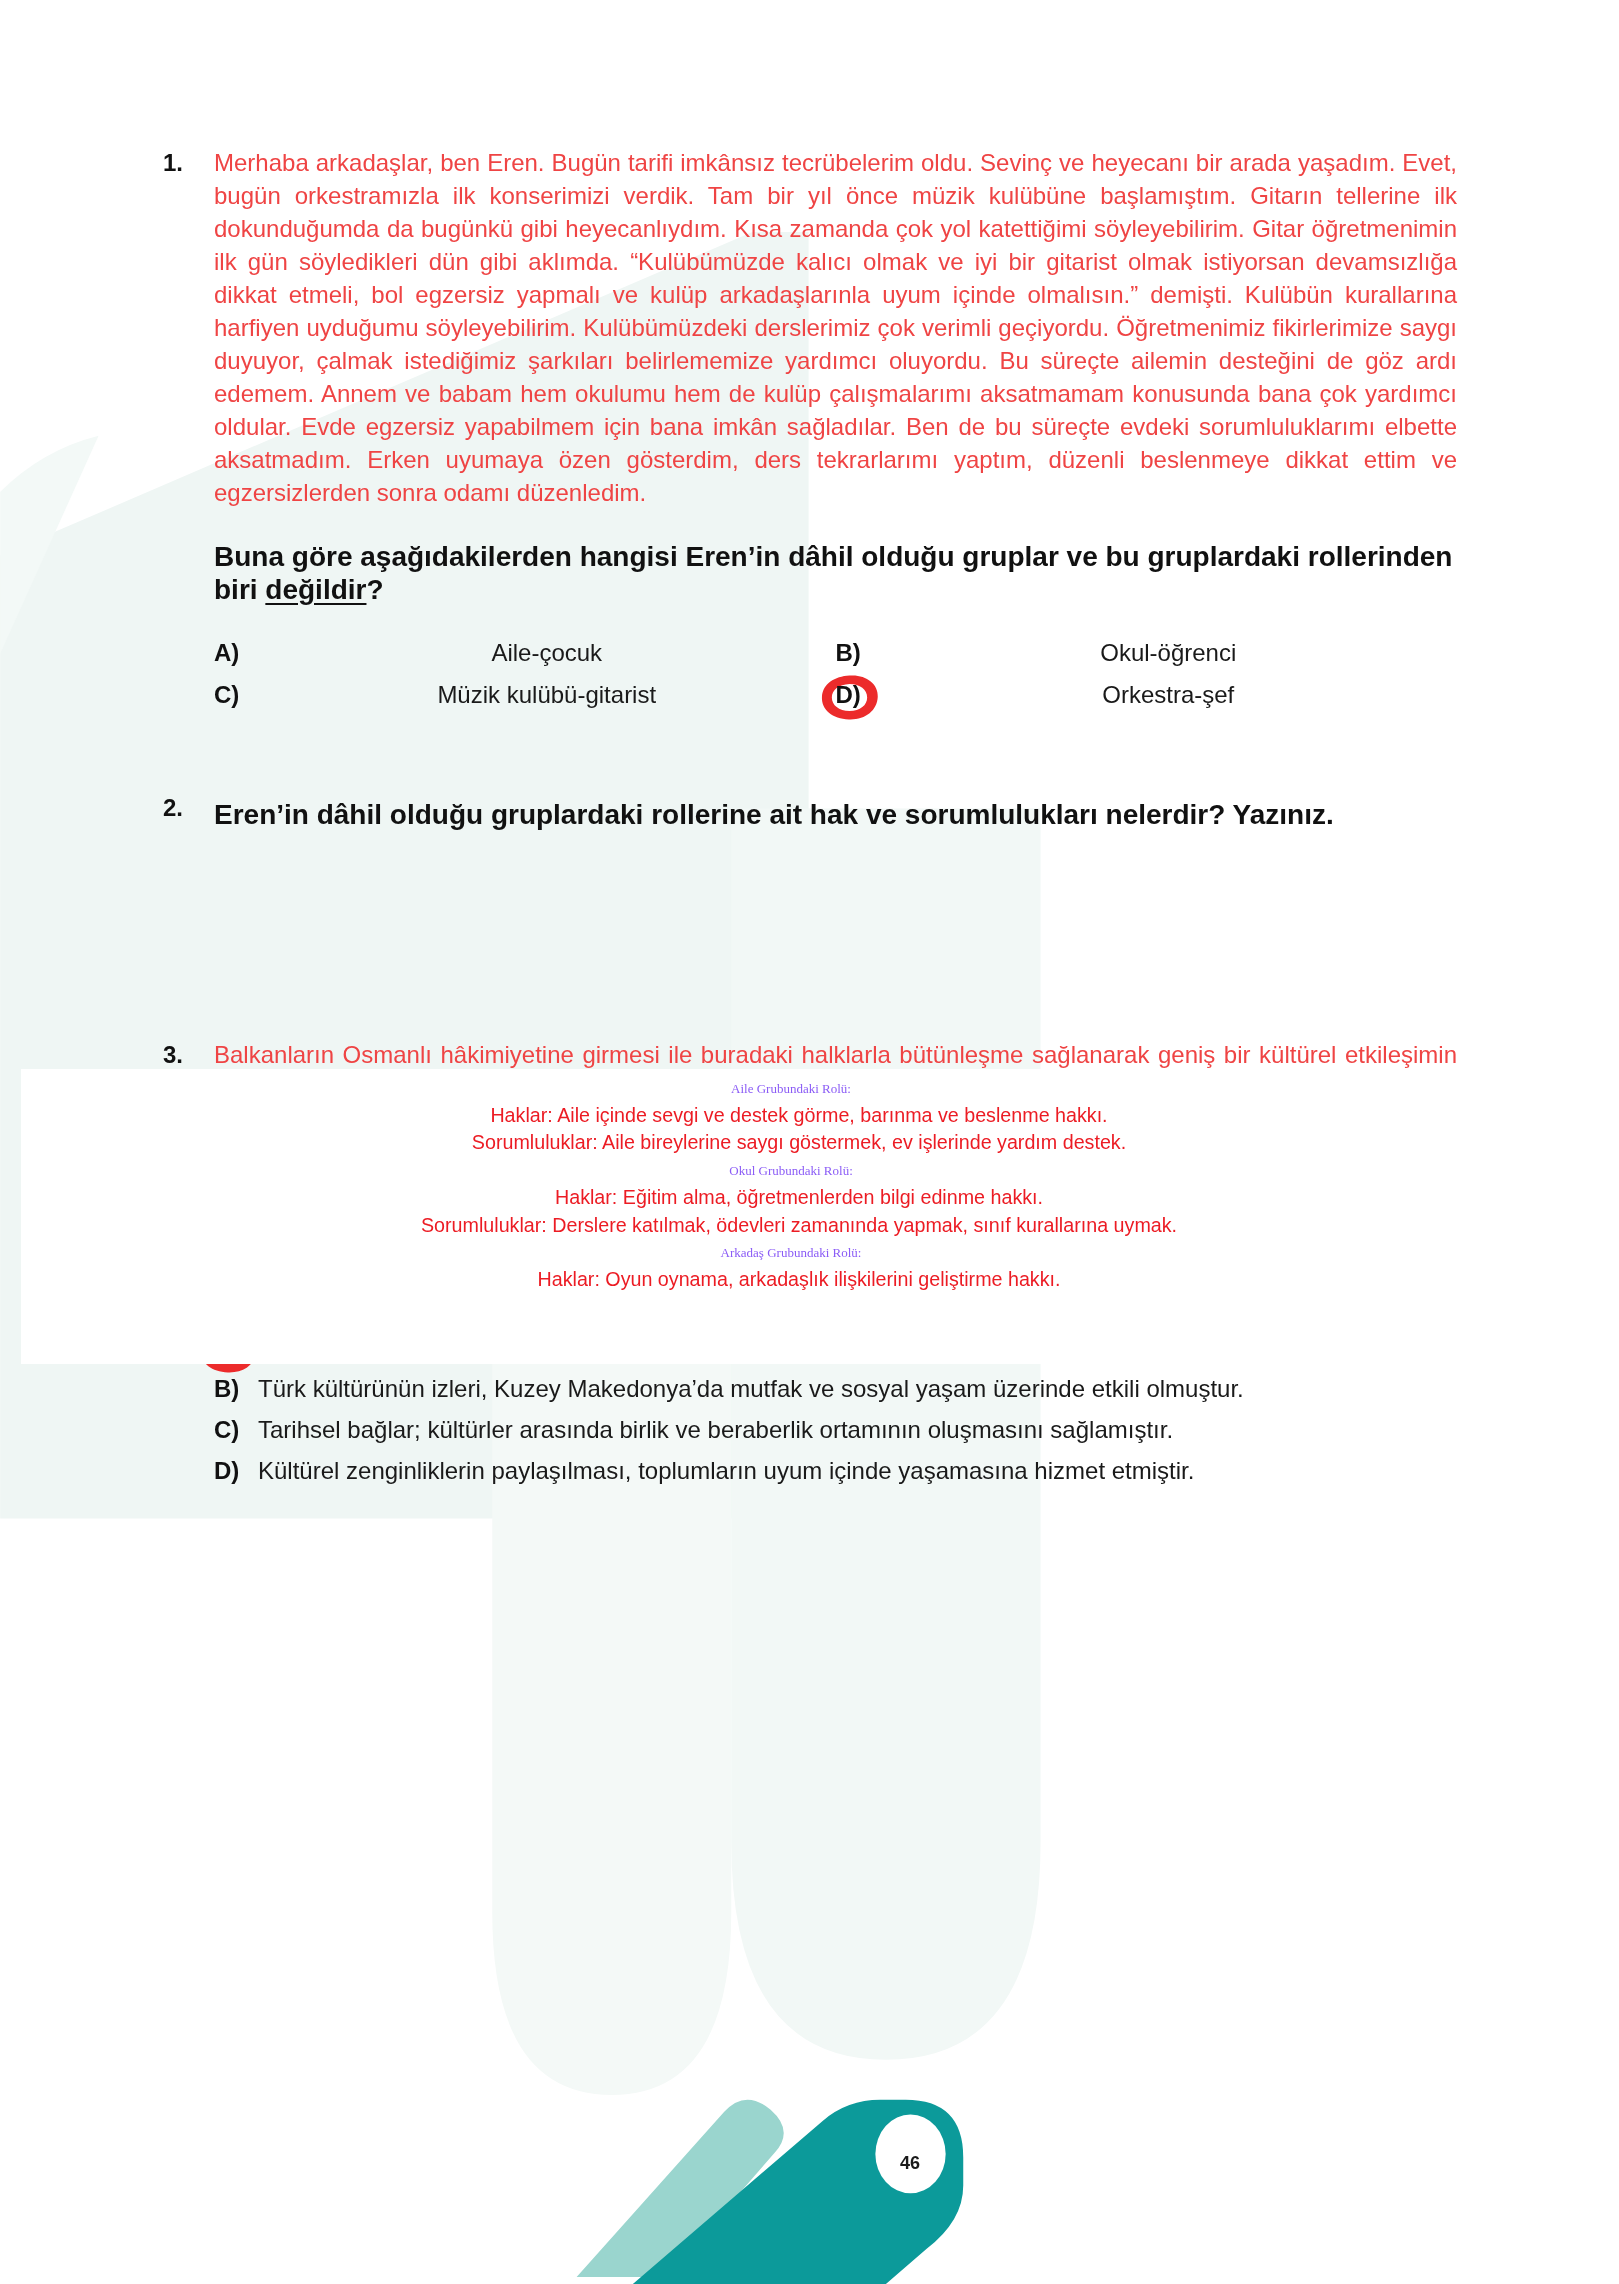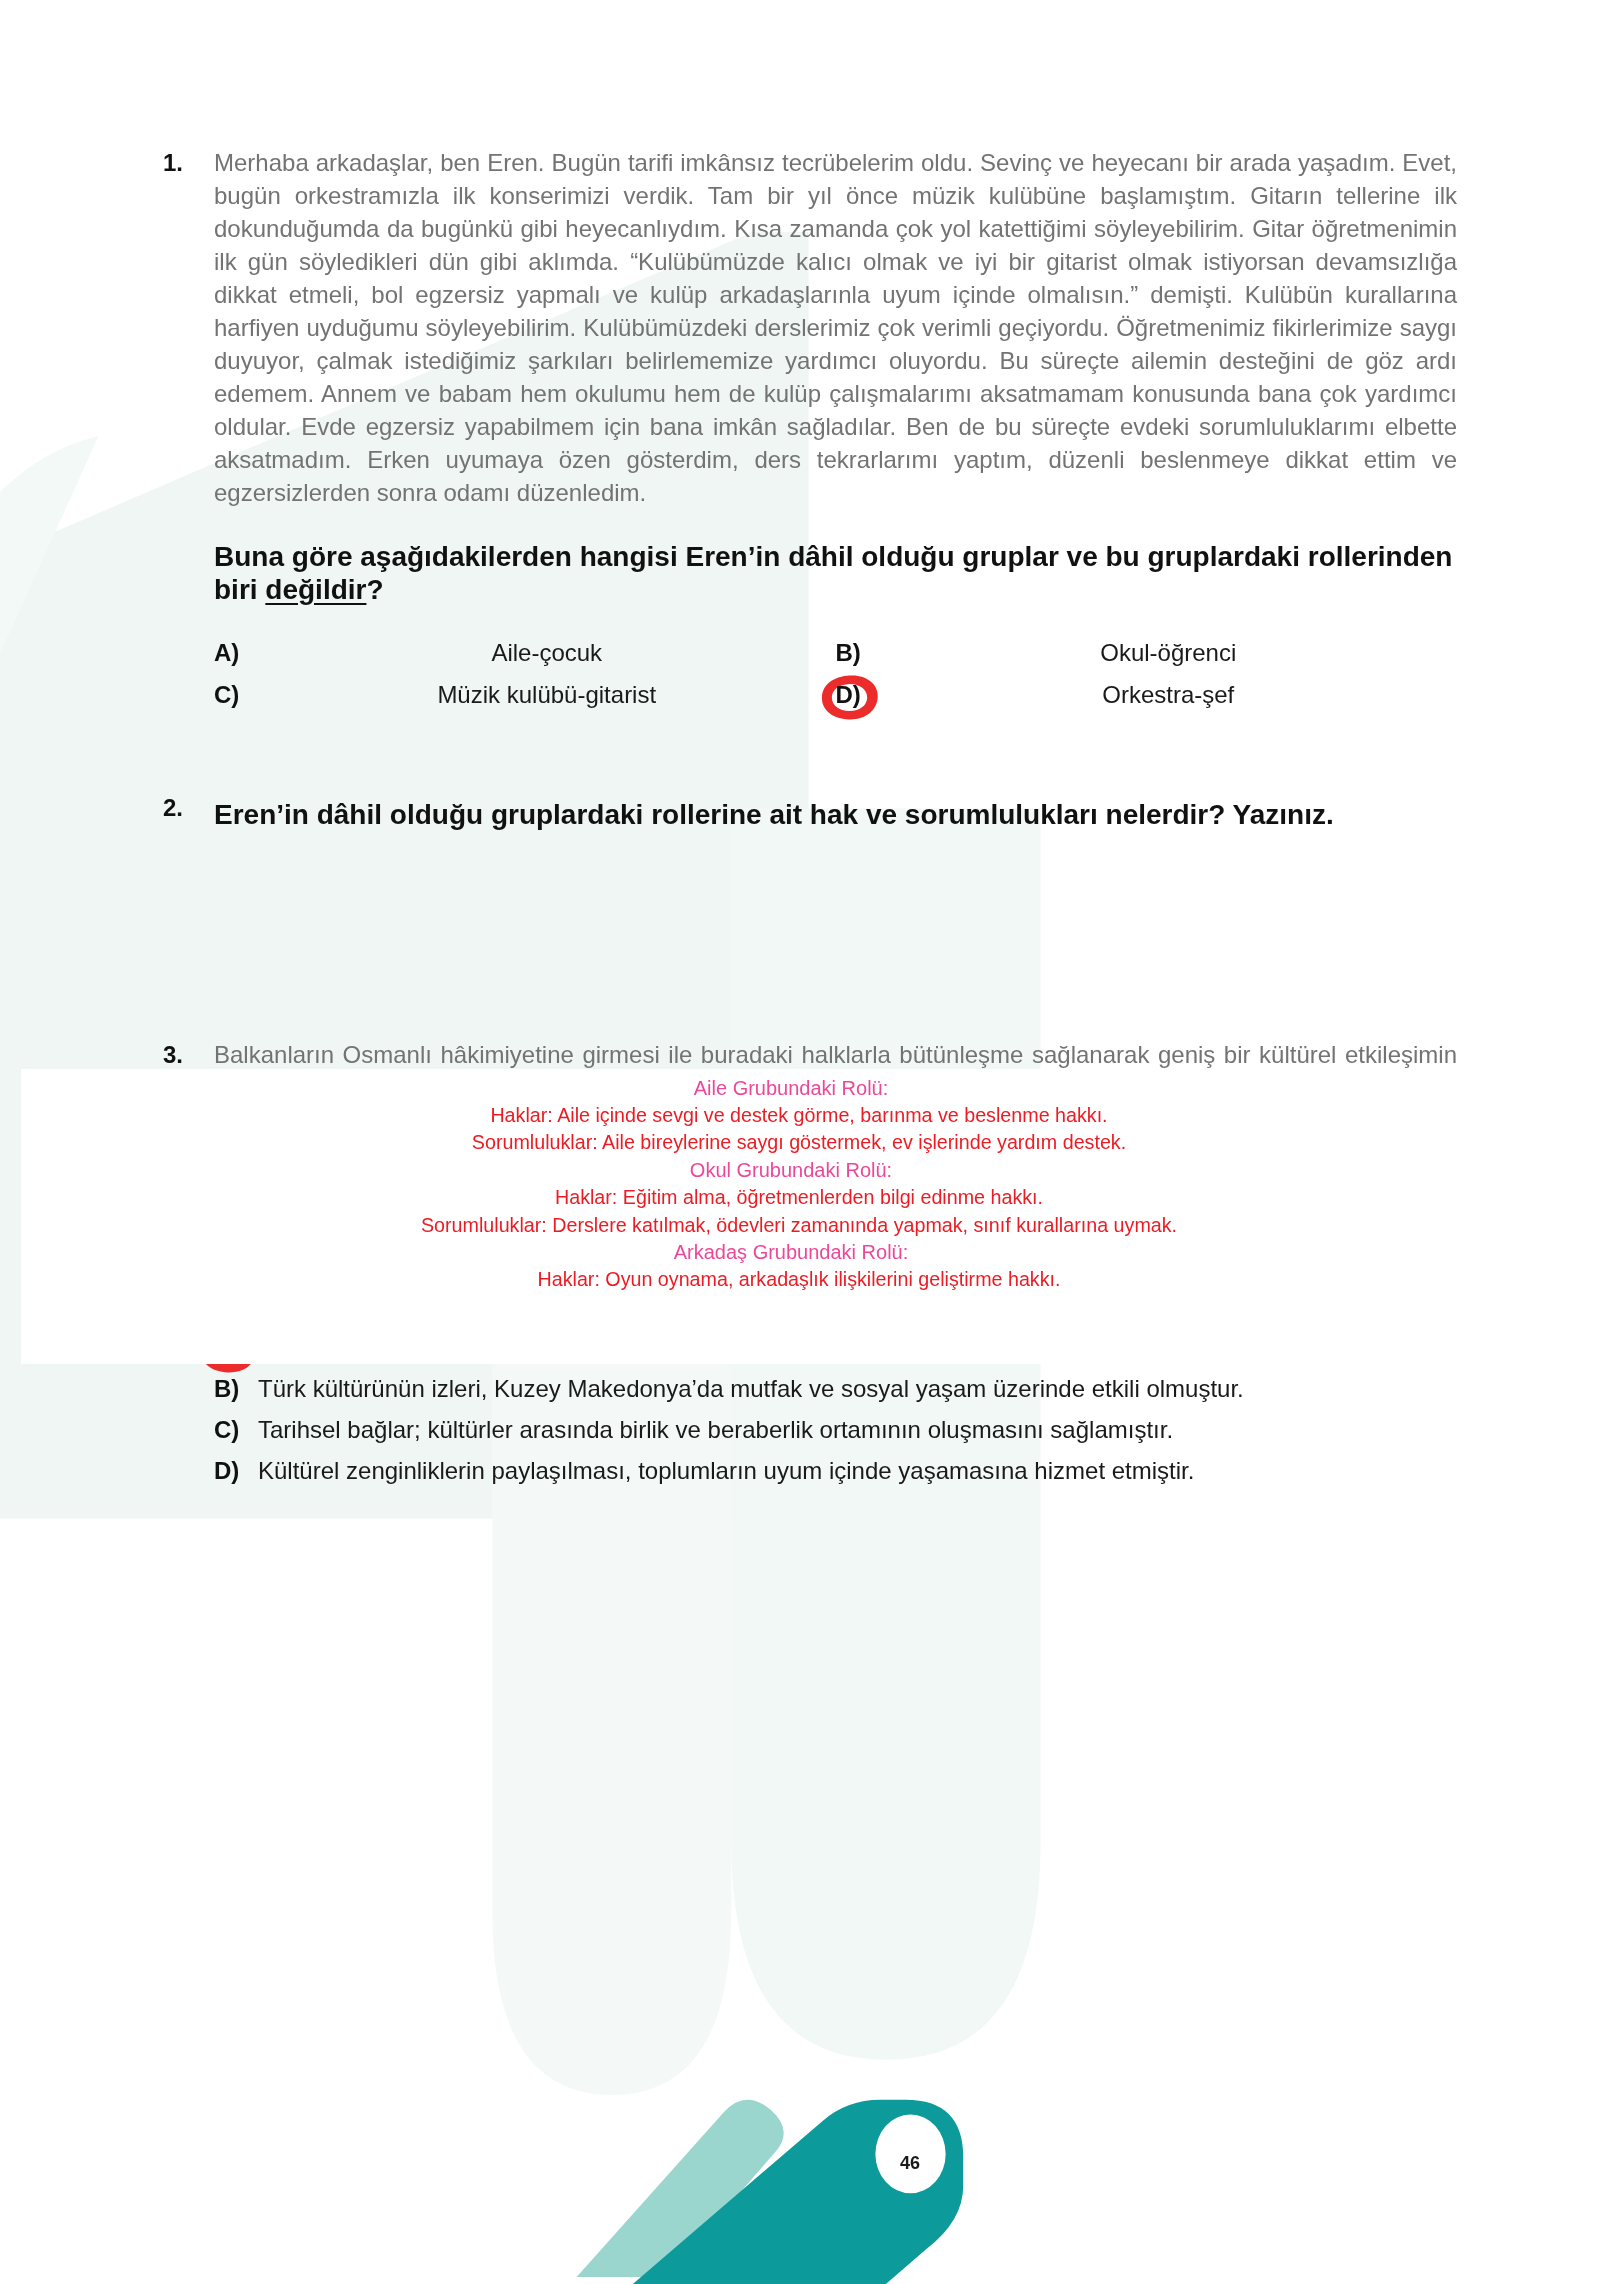--- a/index.html
+++ b/index.html
@@ -58,21 +58,21 @@
     color: #111;
   }
   .q-body {
     flex: 1 1 auto;
   }
   .passage {
     font-size: 24px;
     line-height: 33px;
     text-align: justify;
     text-justify: inter-word;
-    color: #737373;
+    color: #ef4444;
     hyphens: manual;
   }
   .q-prompt {
     font-size: 28px;
     line-height: 33px;
     font-weight: bold;
     color: #111;
     margin-top: 31px;
   }
   .q-prompt .u { text-decoration: underline; text-underline-offset: 3.5px; }
@@ -135,24 +135,24 @@
     top: 1069px;
     width: 1540px;
     height: 295px;
     background: #ffffff;
     z-index: 5;
     text-align: center;
     padding-top: 5.6px;
     box-sizing: border-box;
   }
   .ans-head {
-    font-size: 20px;
+    font-size: 13px;
     line-height: 27.4px;
-    color: #ec4899;
-    font-family: Liberation Sans, sans-serif;
+    color: #8b5cf6;
+    font-family: Liberation Serif, serif;
   }
   .ans-red {
     font-size: 19.7px;
     line-height: 27.4px;
     color: #ec1c24;
     font-family: "Liberation Sans", sans-serif;
     padding-left: 16px;
   }
 
   

